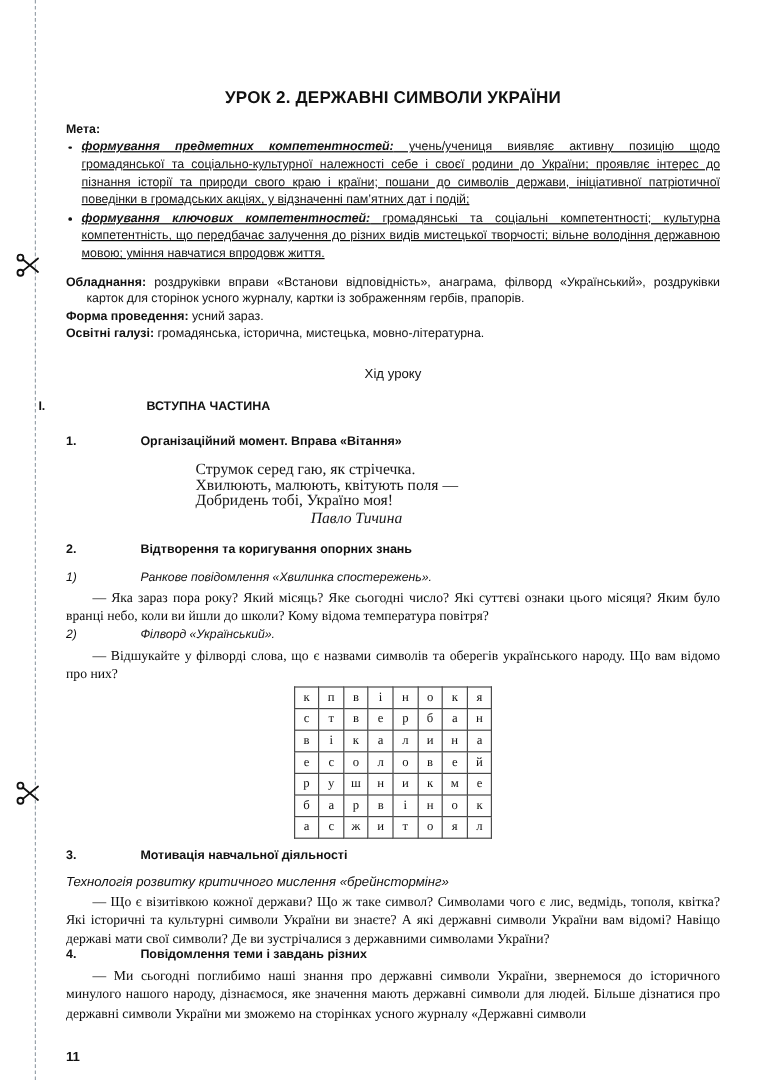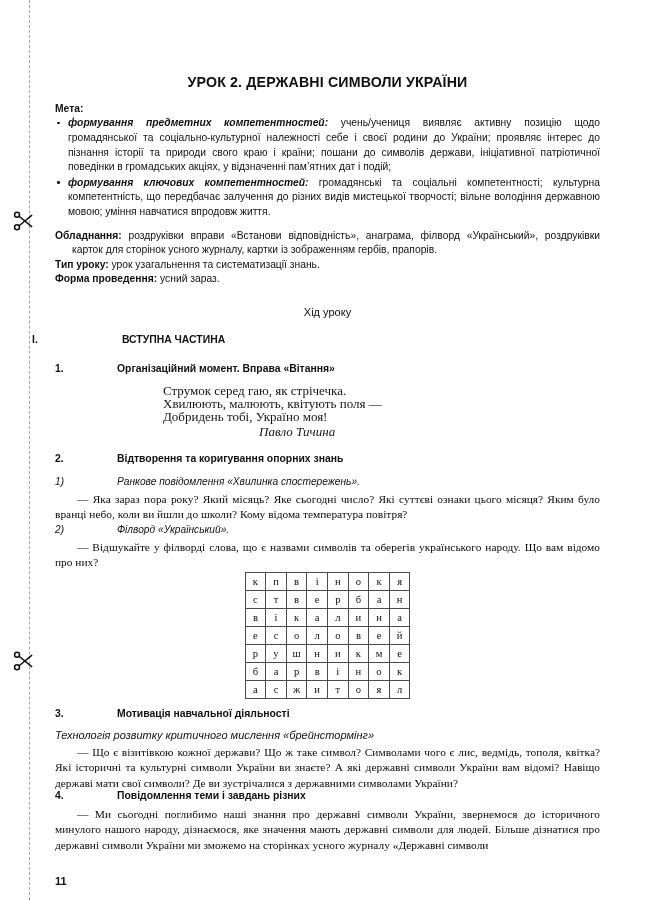--- a/index.html
+++ b/index.html
@@ -69,20 +69,21 @@
     line-height: 14.4px;
     text-align: justify;
     color: #111;
   }
   .lbl-line b { font-weight: bold; }
 
   .bullets {
     margin: 0;
     padding: 0;
     list-style: none;
+    text-decoration: underline;
   }
   .bullets li {
     position: relative;
     padding-left: 13px;
     font-family: "Liberation Sans", "DejaVu Sans", sans-serif;
     font-size: 10.3px;
     line-height: 14.6px;
     text-align: justify;
     color: #111;
     margin-bottom: 1px;
@@ -250,24 +251,24 @@
         <span class="dot"></span><em class="lead">формування ключових компетентностей:</em><span> громадянські та соціальні компетентності; культурна компетентність, що передбачає залучення до різних видів мистецької творчості; вільне володіння державною мовою; уміння навчатися впродовж життя.</span>
       </li>
     </ul>
   </div>
 
   <div class="blk" style="top:211px;">
     <div class="lbl-line hanging">
       <b>Обладнання:</b><span> роздруківки вправи «Встанови відповідність», анаграма, філворд «Український», роздруківки карток для сторінок усного журналу, картки із зображенням гербів, прапорів.</span>
     </div>
     <div class="lbl-line">
-      <b>Тип уроку:</b><span> урок узагальнення та систематизації знань.</span>
+      <b>Форма проведення:</b><span> усний зараз.</span>
     </div>
     <div class="lbl-line">
-      <b>Форма проведення:</b><span> усний зараз.</span>
+      <b>Освітні галузі:</b><span> громадянська, історична, мистецька, мовно-літературна.</span>
     </div>
   </div>
 
   <div id="course-heading">Хід уроку</div>
 
   <div class="blk" style="top:316px;">
     <div class="roman-head"><span class="num">I.</span><span>ВСТУПНА ЧАСТИНА</span></div>
   </div>
 
   <div class="blk" style="top:345px;">

